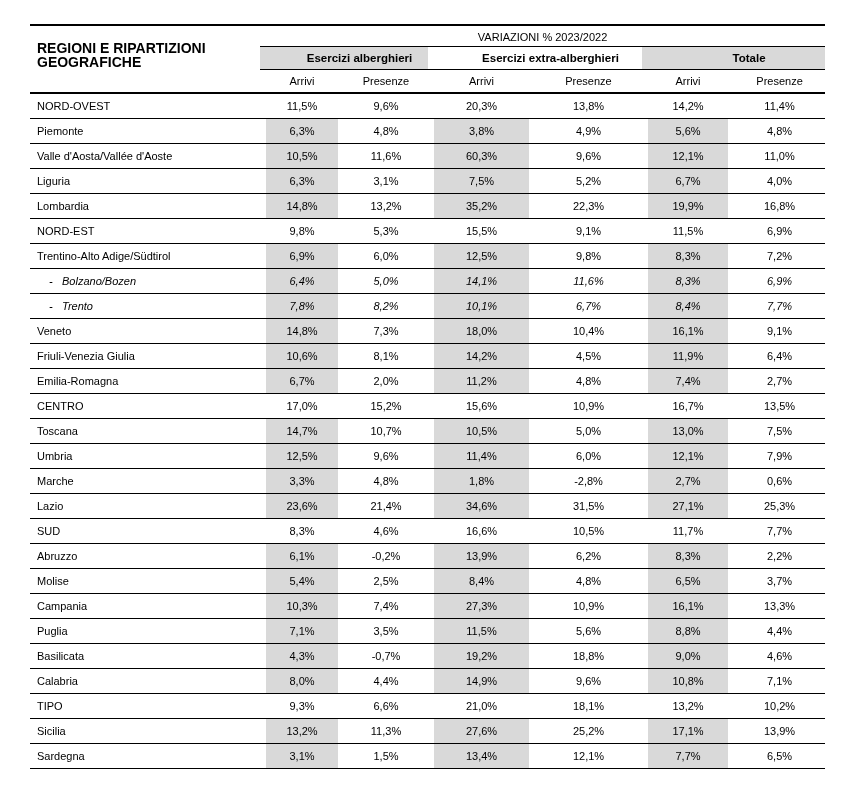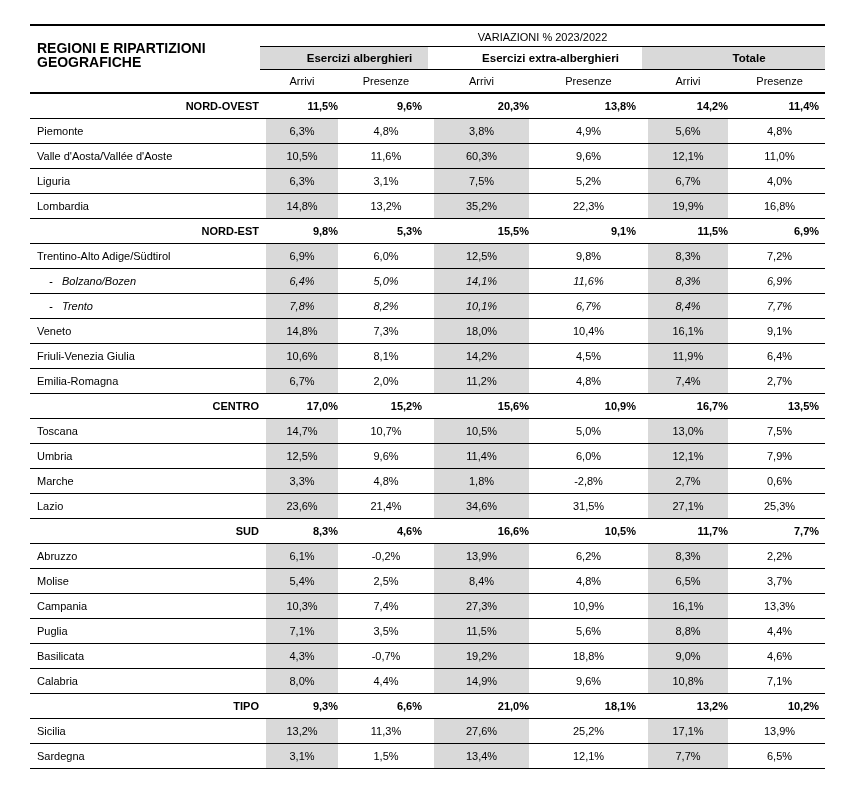--- a/index.html
+++ b/index.html
@@ -18,21 +18,21 @@
             border-bottom:1px solid #000;padding-top:2px;vertical-align:middle;}
   th.group{font-weight:bold;font-size:11.5px;text-align:center;height:20px;
            border-bottom:1px solid #000;vertical-align:middle;padding-left:32px;}
   th.gshade{background:#D9D9D9;}
   th.sub{font-weight:normal;font-size:11px;text-align:center;height:20px;
          border-bottom:2px solid #000;vertical-align:middle;}
   tbody td{height:22px;font-size:11px;border-bottom:1px solid #000;vertical-align:middle;}
   td.region{text-align:left;padding-left:7px;}
   td.val{text-align:center;padding:0 6px;}
   td.val.shaded{background:#D9D9D9;background-clip:content-box;}
-  tr.summary td{font-weight:bold;text-align:right;}
+  tr.summary td{font-weight:normal;}
   tr.detail td{font-style:italic;}
   tr.detail td.region{padding-left:19px;}
   .dash{display:inline-block;width:13px;}
 </style>
 </head>
 <body>
 
 <div class="page">
 
   <table class="stat">

